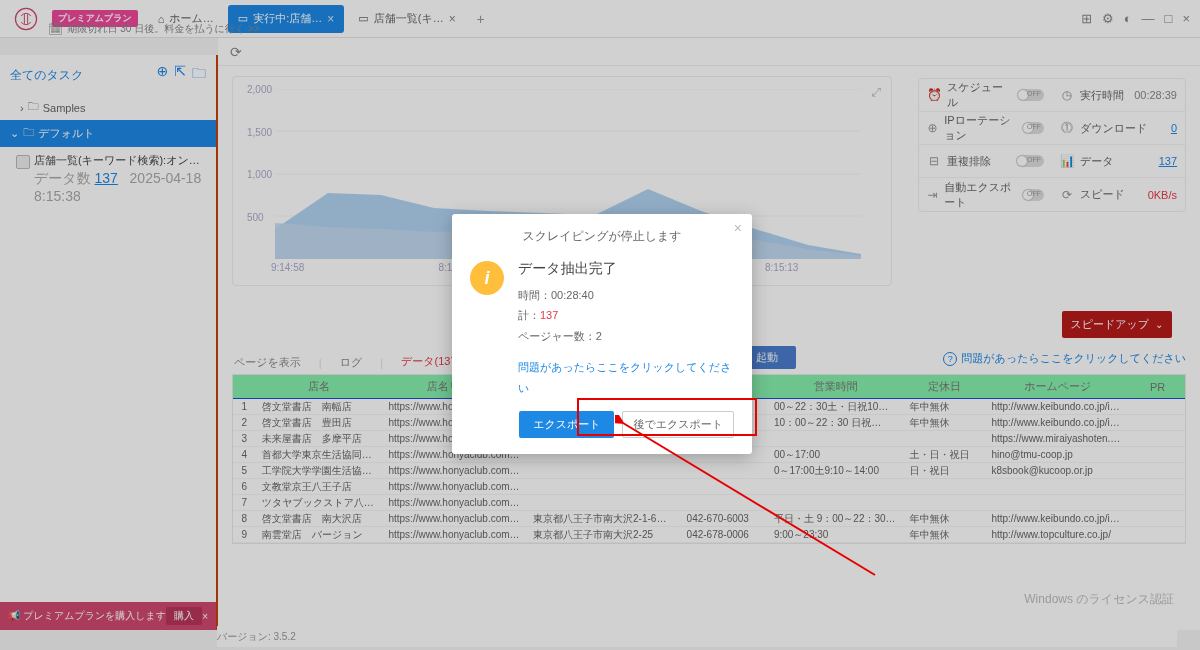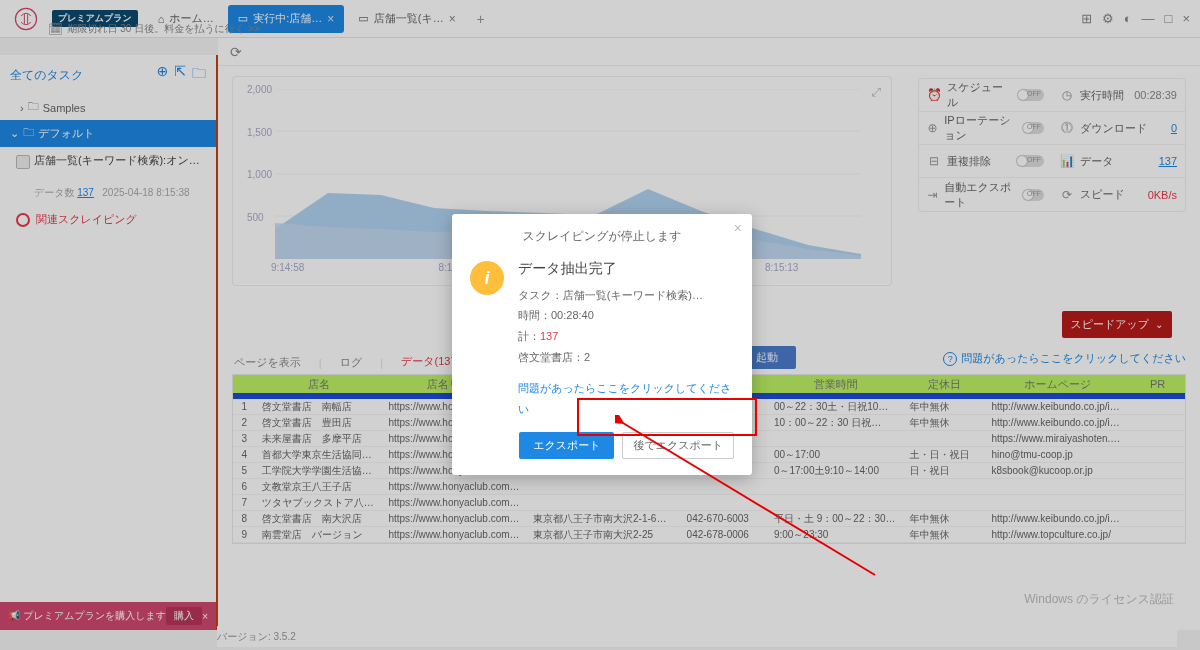--- a/index.html
+++ b/index.html
@@ -2,42 +2,42 @@
 <html><head>
 <meta charset="utf-8">
 <style>
 * { box-sizing: border-box; margin: 0; padding: 0; font-family: "Hiragino Kaku Gothic Pro", "Meiryo", sans-serif; }
 body { width: 1200px; height: 650px; overflow: hidden; background: #f5f5f5; position: relative; font-size: 11px; color: #555; }
 
 
 .topbar { height: 38px; background: #fff; border-bottom: 1px solid #e5e5e5; display: flex; align-items: center; }
 .logo { width: 40px; height: 30px; margin: 0 6px; display:flex; align-items:center; justify-content:center; }
 .logo svg { width:26px; height:26px; }
-.premium-badge { background: #0c4a6e; color:#fff; font-size:9px; padding:2px 6px; border-radius:2px; font-weight:bold; }
+.premium-badge { background: #ec4899; color:#fff; font-size:9px; padding:2px 6px; border-radius:2px; font-weight:bold; }
 .tabbar { display:flex; align-items:center; height:100%; margin-left:10px; flex:1; }
 .tab { height: 28px; display:flex; align-items:center; padding:0 10px; font-size:11px; color:#666; border-radius:3px; margin-right:4px; gap:5px; }
 .tab.active { background:#1e88e5; color:#fff; }
 .tab .close { font-size:12px; opacity:.8; }
 .tab-plus { width:22px; height:22px; display:flex; align-items:center; justify-content:center; color:#999; font-size:14px;}
 .win-controls { margin-left:auto; display:flex; gap:10px; padding-right:10px; color:#888; font-size:13px;}
 .win-controls span { cursor:pointer; }
 
 
 .subbar { position:absolute; top:22px; left:48px; font-size:10px; color:#888; display:flex; align-items:center; gap:4px; }
 .subbar .cal { font-size:12px; }
 
 
 .sidebar { position:absolute; top:55px; left:0; width:218px; bottom:20px; background:#fff; border-right:2px solid #c2410c; display:flex; flex-direction:column; }
 .sidebar-header { color:#1e88e5; font-size:12px; padding:8px 10px; display:flex; align-items:center; justify-content:space-between;}
 .sidebar-header .icons { display:flex; gap:6px; color:#1e88e5; font-size:14px;}
 .tree-item { font-size:11px; padding:3px 10px 3px 20px; color:#666; display:flex; align-items:center; gap:4px;}
 .tree-folder { padding:4px 10px; background:#1e88e5; color:#fff; font-size:11px; display:flex; align-items:center; gap:4px;}
 .task-item { padding:6px 10px 6px 34px; font-size:11px; color:#666; position:relative;}
 .task-item .title { font-size:11px; color:#444; display:block; overflow:hidden; text-overflow:ellipsis; white-space:nowrap;}
-.task-item .meta { font-size:10px; color:#aaa; margin-top:18px;}
+.task-item .meta { font-size:14px; color:#aaa; margin-top:2px;}
 .task-item .meta .count { color:#1e88e5; text-decoration:underline; }
 .task-item::before { content:""; position:absolute; left:16px; top:8px; width:12px; height:12px; border:1px solid #bbb; border-radius:2px; background:#eee;}
 .related { color:#e63946; font-size:11px; padding:6px 16px; display:flex; align-items:center; gap:6px;}
 .related::before { content:""; width:10px; height:10px; border-radius:50%; border:2px solid #e63946; display:inline-block;}
 
 .sidebar-bottom { margin-top:auto; }
 .buy-premium { background:#d0486f; color:#fff; font-size:10px; padding:5px 8px; display:flex; align-items:center; justify-content:space-between;}
 .buy-premium .btn { background:#b8365a; padding:2px 8px; border-radius:2px;}
 .footer-links { display:flex; gap:10px; padding:5px 8px; font-size:10px; color:#3b5998; align-items:center;}
 .version { position:absolute; bottom:3px; left:217px; font-size:10px; color:#999; width:960px; background:#fff; padding:3px 0; border-top:1px solid #eee;}
@@ -78,21 +78,21 @@
 .viewtabs .vt.active { color:#e63946; border-bottom:2px solid #e63946;}
 .viewtabs .divider { color:#ddd; }
 .help-link { position:absolute; top:285px; right:14px; color:#1e88e5; font-size:11px; display:flex; align-items:center; gap:4px;}
 .help-link::before { content:"?"; width:12px; height:12px; border:1px solid #1e88e5; border-radius:50%; display:inline-flex; align-items:center; justify-content:center; font-size:9px;}
 
 .run-btn { position:absolute; top:280px; left:520px; background:#4a7dce; color:#fff; font-size:11px; padding:4px 18px; border-radius:2px;}
 
 
 .table { position:absolute; top:308px; left:14px; right:14px; border:1px solid #e8e8e8; font-size:11px; background:#fff;}
 .table-header, .table-row { display:flex; }
-.table-header { background:#bef264; border-bottom:6px solid #1d4ed8; height:24px; align-items:center;}
+.table-header { background:#86efac; border-bottom:1px solid #1d4ed8; height:24px; align-items:center;}
 .table-row { border-bottom:1px solid #f5f5f5; height:16px; align-items:center;}
 .th, .td { padding:0 6px; overflow:hidden; white-space:nowrap; text-overflow:ellipsis; color:#666; font-size:10px;}
 .th { text-align:center; color:#777; font-size:11px;}
 .col-idx {width:24px; text-align:center;}
 .col-name {width:140px;}
 .col-link {width:160px;}
 .col-addr {width:170px;}
 .col-tel {width:96px;}
 .col-hours {width:150px;}
 .col-holiday {width:90px;}
@@ -183,23 +183,20 @@
     </div>
   <div class="tree-folder">
       <span>⌄</span>
       <span>🗀</span>
       <span>デフォルト</span>
     </div>
   <div class="task-item">
     <span class="title">店舗一覧(キーワード検索):オンライン書店H…</span>
     <div class="meta"><span>データ数</span> <span class="count">137</span>&nbsp;&nbsp;&nbsp;<span>2025-04-18 8:15:38</span></div>
   </div>
-  <div class="related">
-      <span>関連スクレイピング</span>
-    </div>
 
   <div class="sidebar-bottom">
     <div class="buy-premium">
       <span>📢 <span>プレミアムプランを購入します</span></span>
       <span class="btn">購入</span>
       <span>×</span>
     </div>
   </div>
 </div>
 <div class="version">バージョン: 3.5.2</div>
@@ -423,24 +420,23 @@
 </div>
 
 <div class="overlay"></div>
 <div class="modal">
   <div class="modal-title">スクレイピングが停止します</div>
   <span class="modal-close">×</span>
   <div class="modal-body">
     <div class="info-icon">i</div>
     <div class="modal-content">
       <div class="big">データ抽出完了</div>
-      <div><span>タスク：</span><span>店舗一覧(キーワード検索)…</span></div>
       <div><span>時間：</span><span>00:28:40</span></div>
       <div><span>計：</span><span class="c-red">137</span></div>
-      <div><span>啓文堂書店：</span><span>2</span></div>
+      <div><span>ページャー数：</span><span>2</span></div>
       <div style="margin-top:10px"><span class="c-blue">問題があったらここをクリックしてください</span></div>
     </div>
   </div>
   <div class="modal-actions">
     <button class="btn-primary">エクスポート</button>
     <button class="btn-secondary">後でエクスポート</button>
   </div>
 </div>
 
 <div class="red-box" style="top:398px; left:577px; width:180px; height:38px;"></div>

